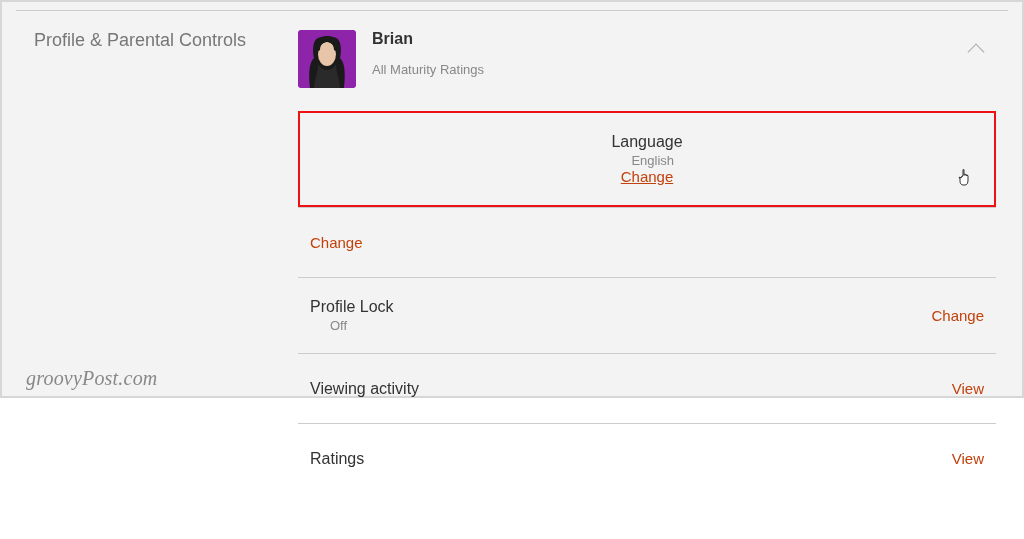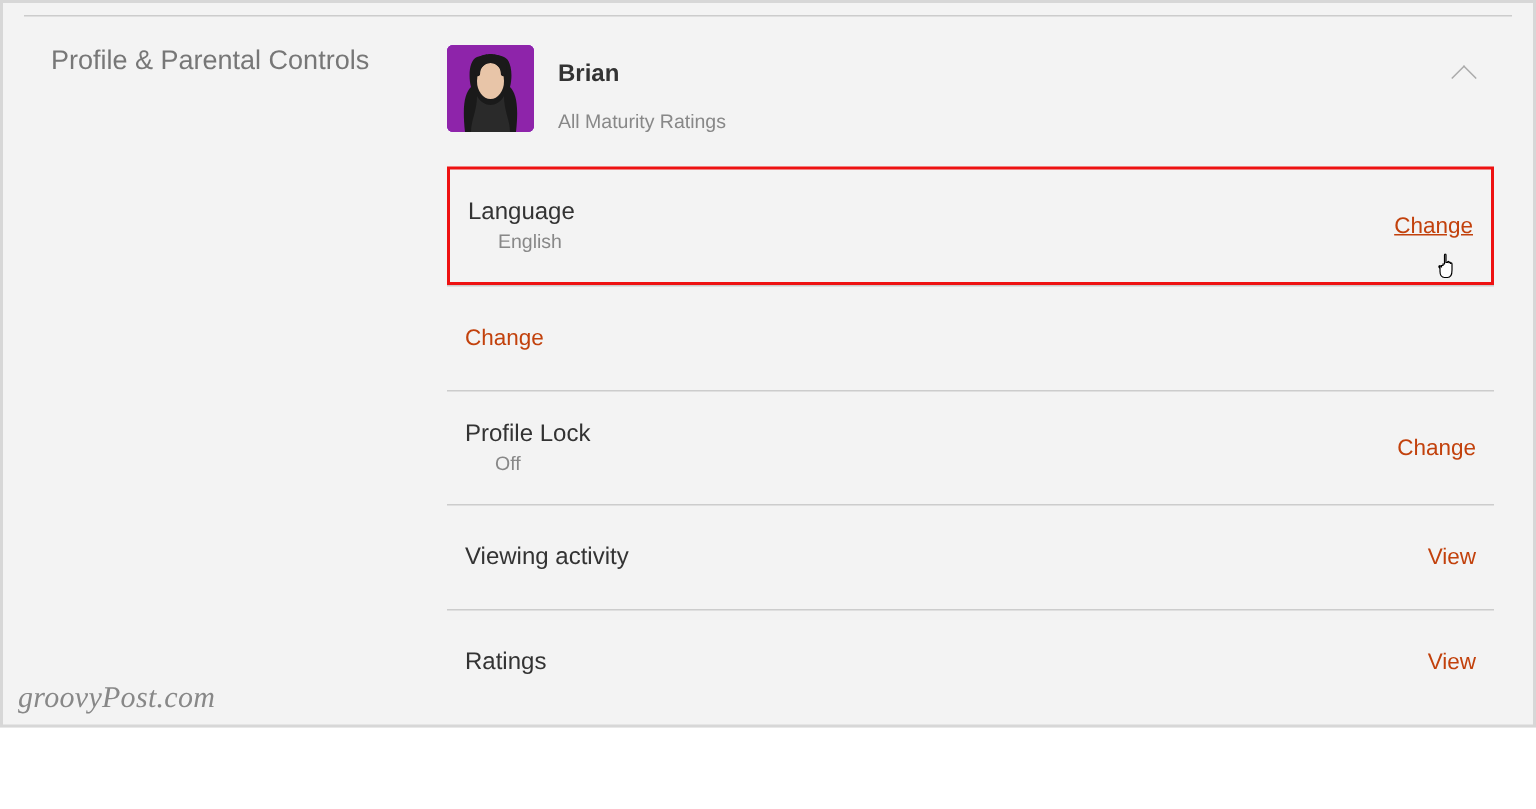--- a/index.html
+++ b/index.html
@@ -7,21 +7,21 @@
       font-family: "Helvetica Neue", Helvetica, Arial, sans-serif;
       background: #fff;
       width: 1024px;
       height: 539px;
       position: relative;
       overflow: hidden;
     }
     .outer {
       border: 2px solid #d7d7d7;
       width: 1024px;
-      height: 485px;
+      height: 398px;
       position: relative;
       background: #f3f3f3;
     }
     .top-line {
       position: absolute;
       top: 8px;
       left: 14px;
       right: 14px;
       height: 1px;
       background: #ccc;
@@ -35,21 +35,21 @@
       font-weight: 400;
     }
     .content {
       position: absolute;
       top: 20px;
       left: 296px;
       right: 26px;
     }
     .profile-row {
       display: flex;
-      align-items: flex-end;
+      align-items: flex-start;
       padding: 8px 0 24px 0;
       position: relative;
     }
     .avatar {
       width: 58px;
       height: 58px;
       border-radius: 4px;
       background: linear-gradient(135deg, #a020f0 0%, #7b1fa2 100%);
       position: relative;
       overflow: hidden;
@@ -92,33 +92,33 @@
       font-size: 15px;
       color: #c2410c;
       cursor: pointer;
     }
     .action-link.underlined { text-decoration: underline; }
     .highlighted {
       border: 2.5px solid #e11;
       border-top: 2.5px solid #e11;
       margin-top: -1px;
     }
-    .highlighted.setting-row { border-top: 2.5px solid #e11; }
+    .highlighted.setting-row { border-top: 2.5px solid #e11; flex-direction: column; }
     .cursor-icon {
       position: absolute;
       right: 22px;
       top: 58px;
       width: 16px;
       height: 18px;
       pointer-events: none;
     }
     .highlighted-wrapper { position: relative; }
     .watermark {
       position: absolute;
-      left: 10px;
+      left: 24px;
       bottom: 6px;
       font-size: 20px;
       font-style: italic;
       font-family: Georgia, "Times New Roman", serif;
       color: #888;
       letter-spacing: 0.2px;
     }
   </style>
 </head>
 <body>

